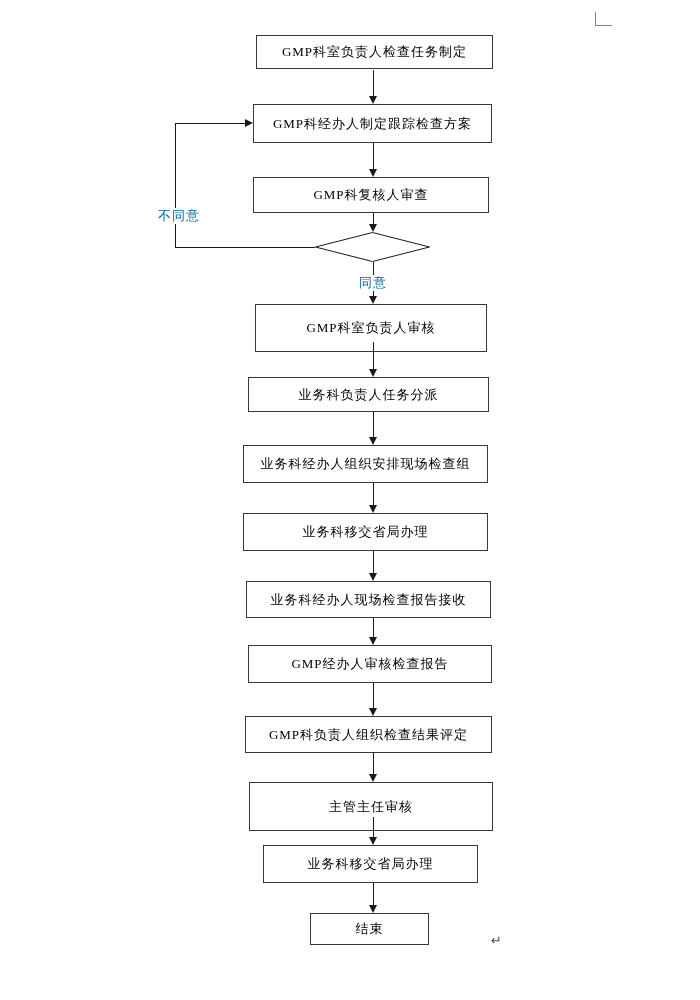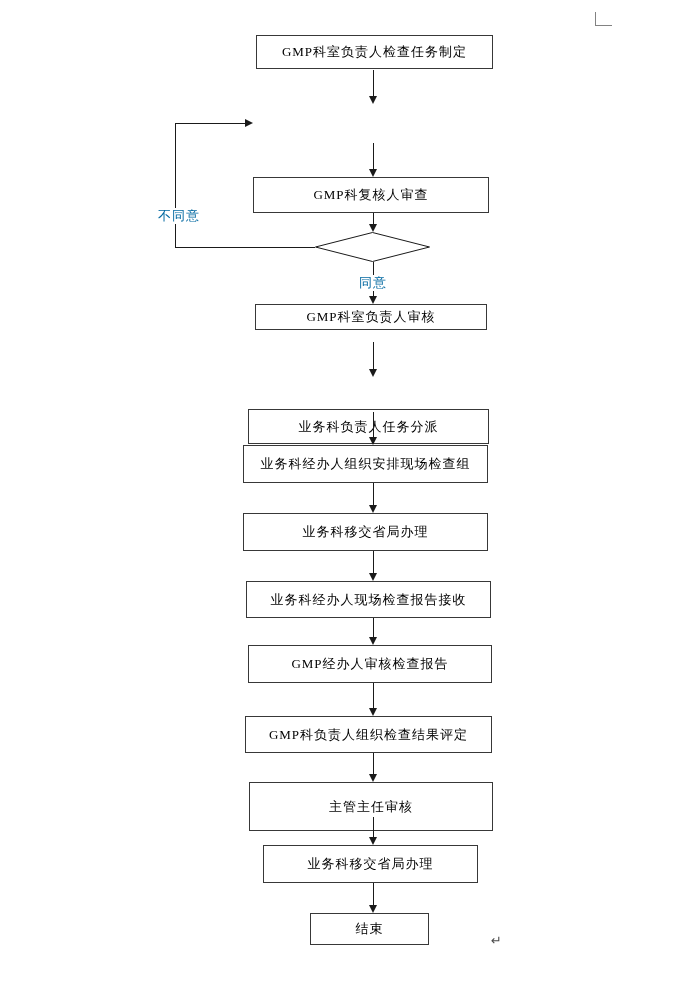--- a/index.html
+++ b/index.html
@@ -31,23 +31,24 @@
     font-family:"DejaVu Sans",sans-serif;}
 </style>
 </head>
 <body>
 
 <div class="page">
 
   <div class="corner-mark" style="left:595px;top:12px;"></div>
 
   <div class="node" style="left:256px;top:35px;width:237px;height:34px;">GMP科室负责人检查任务制定</div>
+  <div class="node" style="left:253px;top:104px;width:239px;height:39px;">GMP科经办人制定跟踪检查方案</div>
   <div class="node" style="left:253px;top:177px;width:236px;height:36px;">GMP科复核人审查</div>
-  <div class="node" style="left:255px;top:304px;width:232px;height:26px;">GMP科室负责人审核</div>
-  <div class="node" style="left:248px;top:377px;width:241px;height:35px;margin-top:32px;">业务科负责人任务分派</div>
+  <div class="node" style="left:255px;top:304px;width:232px;height:48px;">GMP科室负责人审核</div>
+  <div class="node" style="left:248px;top:377px;width:241px;height:35px;">业务科负责人任务分派</div>
   <div class="node" style="left:243px;top:445px;width:245px;height:38px;">业务科经办人组织安排现场检查组</div>
   <div class="node" style="left:243px;top:513px;width:245px;height:38px;">业务科移交省局办理</div>
   <div class="node" style="left:246px;top:581px;width:245px;height:37px;">业务科经办人现场检查报告接收</div>
   <div class="node" style="left:248px;top:645px;width:244px;height:38px;">GMP经办人审核检查报告</div>
   <div class="node" style="left:245px;top:716px;width:247px;height:37px;">GMP科负责人组织检查结果评定</div>
   <div class="node" style="left:249px;top:782px;width:244px;height:49px;">主管主任审核</div>
   <div class="node" style="left:263px;top:845px;width:215px;height:38px;">业务科移交省局办理</div>
   <div class="node" style="left:310px;top:913px;width:119px;height:32px;">结束</div>
 
   <svg class="diamond-svg" style="left:315px;top:232px;" width="115" height="30" viewBox="0 0 115 30">

